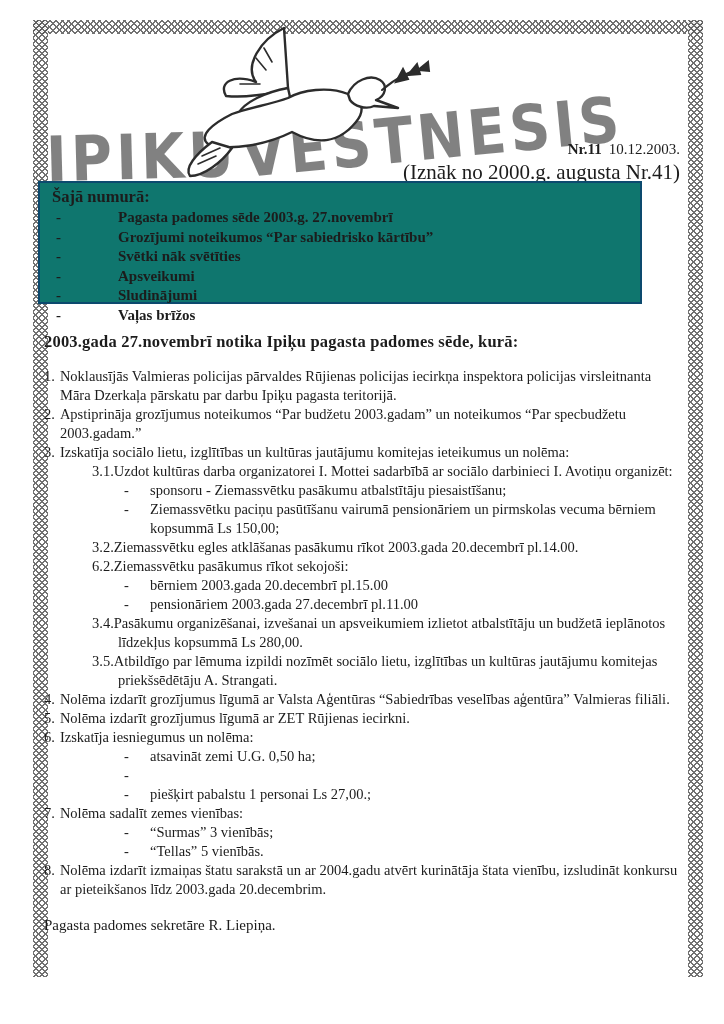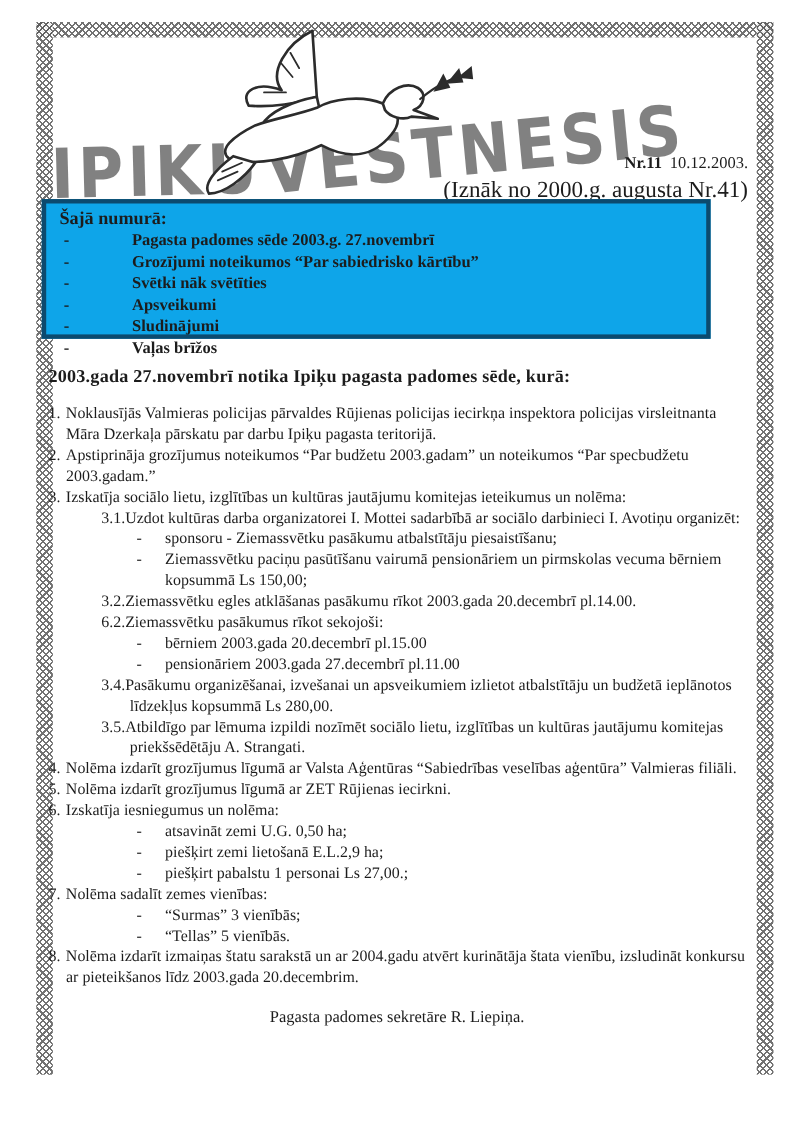--- a/index.html
+++ b/index.html
@@ -37,40 +37,40 @@
     position:absolute; right:44px; top:141px; font-size:15px; text-align:right; z-index:3;
   }
   .issue-line .no{font-weight:bold; margin-right:7px;}
   .since-line{
     position:absolute; right:44px; top:160px; font-size:21px; text-align:right; z-index:3;
   }
 
   
   .toc{
     position:absolute; left:38px; top:181px; width:576px; height:107px;
-    border:4px solid #0c4a6e; padding:4px 12px 8px 12px; background:#0ea5e9; z-index:3;
+    border:2px solid #0c4a6e; padding:4px 12px 8px 12px; background:#0f766e; z-index:3;
   }
   .toc-heading{font-size:16.5px; font-weight:bold; line-height:20px; margin-bottom:1px;}
   .toc-row{display:flex; line-height:19.5px; font-size:15px; font-weight:bold;}
   .toc-row .dash{flex:none; width:62px; padding-left:4px;}
 
   
   .content{position:absolute; left:44px; top:331px; width:636px; font-size:14.5px; line-height:19px;}
   .art-heading{
     font-size:16.5px; font-weight:bold; line-height:21px;
     margin:0 0 15px 0; letter-spacing:.2px;
   }
   .blk{margin:0;}
   .l1{padding-left:16px; text-indent:-16px;}
   .l1 .num{margin-right:5px;}
   .l2{margin-left:48px; padding-left:26px; text-indent:-26px;}
   .l2 .num{margin-right:0;}
   .l3{margin-left:80px; display:flex;}
   .l3 .dash{flex:none; width:26px;}
-  .signature{margin-top:17px; text-align:center; padding-right:2px; font-size:15px;}
+  .signature{margin-top:17px; text-align:left; padding-right:2px; font-size:15px;}
 </style>
 </head>
 <body>
 
 <div class="page">
 
   <div class="lattice b-top"></div>
   <div class="lattice b-left"></div>
   <div class="lattice b-right"></div>
 
@@ -164,21 +164,20 @@
     <p class="blk l2"><span class="num">3.5.</span><span>Atbildīgo par lēmuma izpildi nozīmēt sociālo lietu, izglītības un kultūras jautājumu komitejas priekšsēdētāju A. Strangati.</span></p>
     <p class="blk l1"><span class="num">4.</span><span>Nolēma izdarīt grozījumus līgumā ar Valsta Aģentūras “Sabiedrības veselības aģentūra” Valmieras filiāli.</span></p>
     <p class="blk l1"><span class="num">5.</span><span>Nolēma izdarīt grozījumus līgumā ar ZET Rūjienas iecirkni.</span></p>
     <p class="blk l1"><span class="num">6.</span><span>Izskatīja iesniegumus un nolēma:</span></p>
     <p class="blk l3">
         <span class="dash">-</span>
         <span>atsavināt zemi U.G. 0,50 ha;</span>
       </p>
     <p class="blk l3">
         <span class="dash">-</span>
-        <span>piešķirt zemi lietošanā E.L.2,9 ha;</span>
       </p>
     <p class="blk l3">
         <span class="dash">-</span>
         <span>piešķirt pabalstu 1 personai Ls 27,00.;</span>
       </p>
     <p class="blk l1"><span class="num">7.</span><span>Nolēma sadalīt zemes vienības:</span></p>
     <p class="blk l3">
         <span class="dash">-</span>
         <span>“Surmas” 3 vienībās;</span>
       </p>

